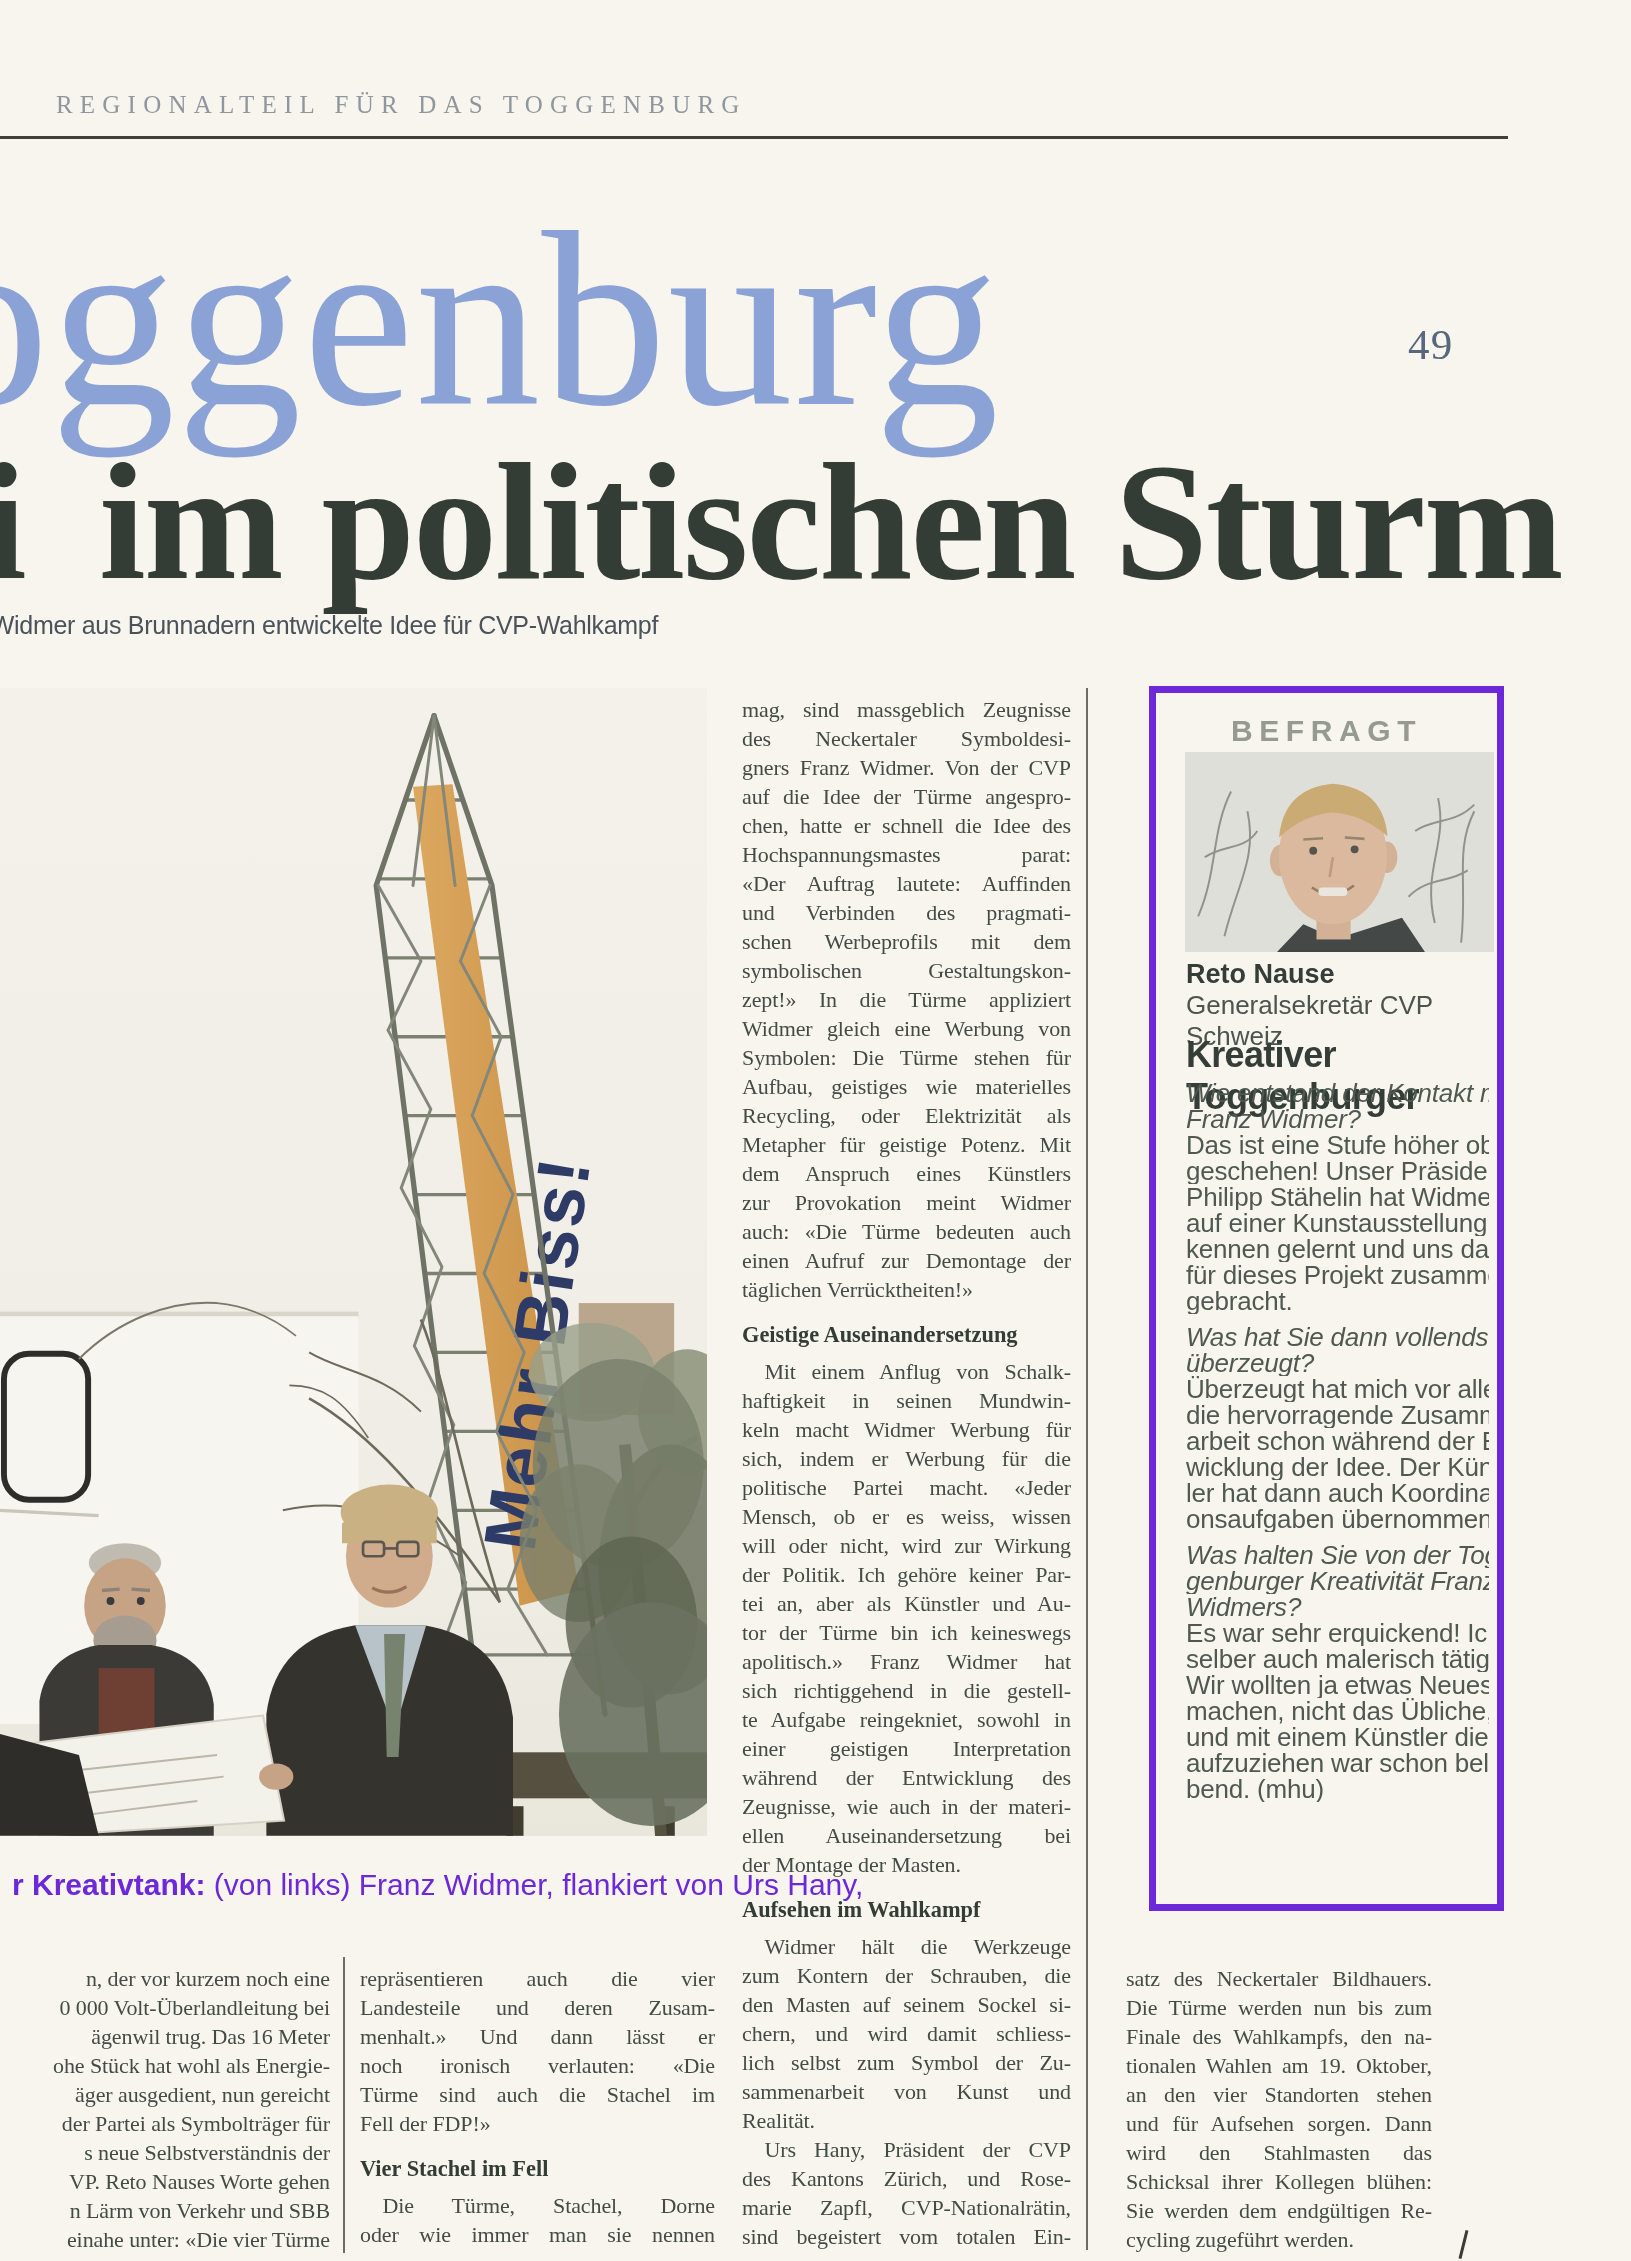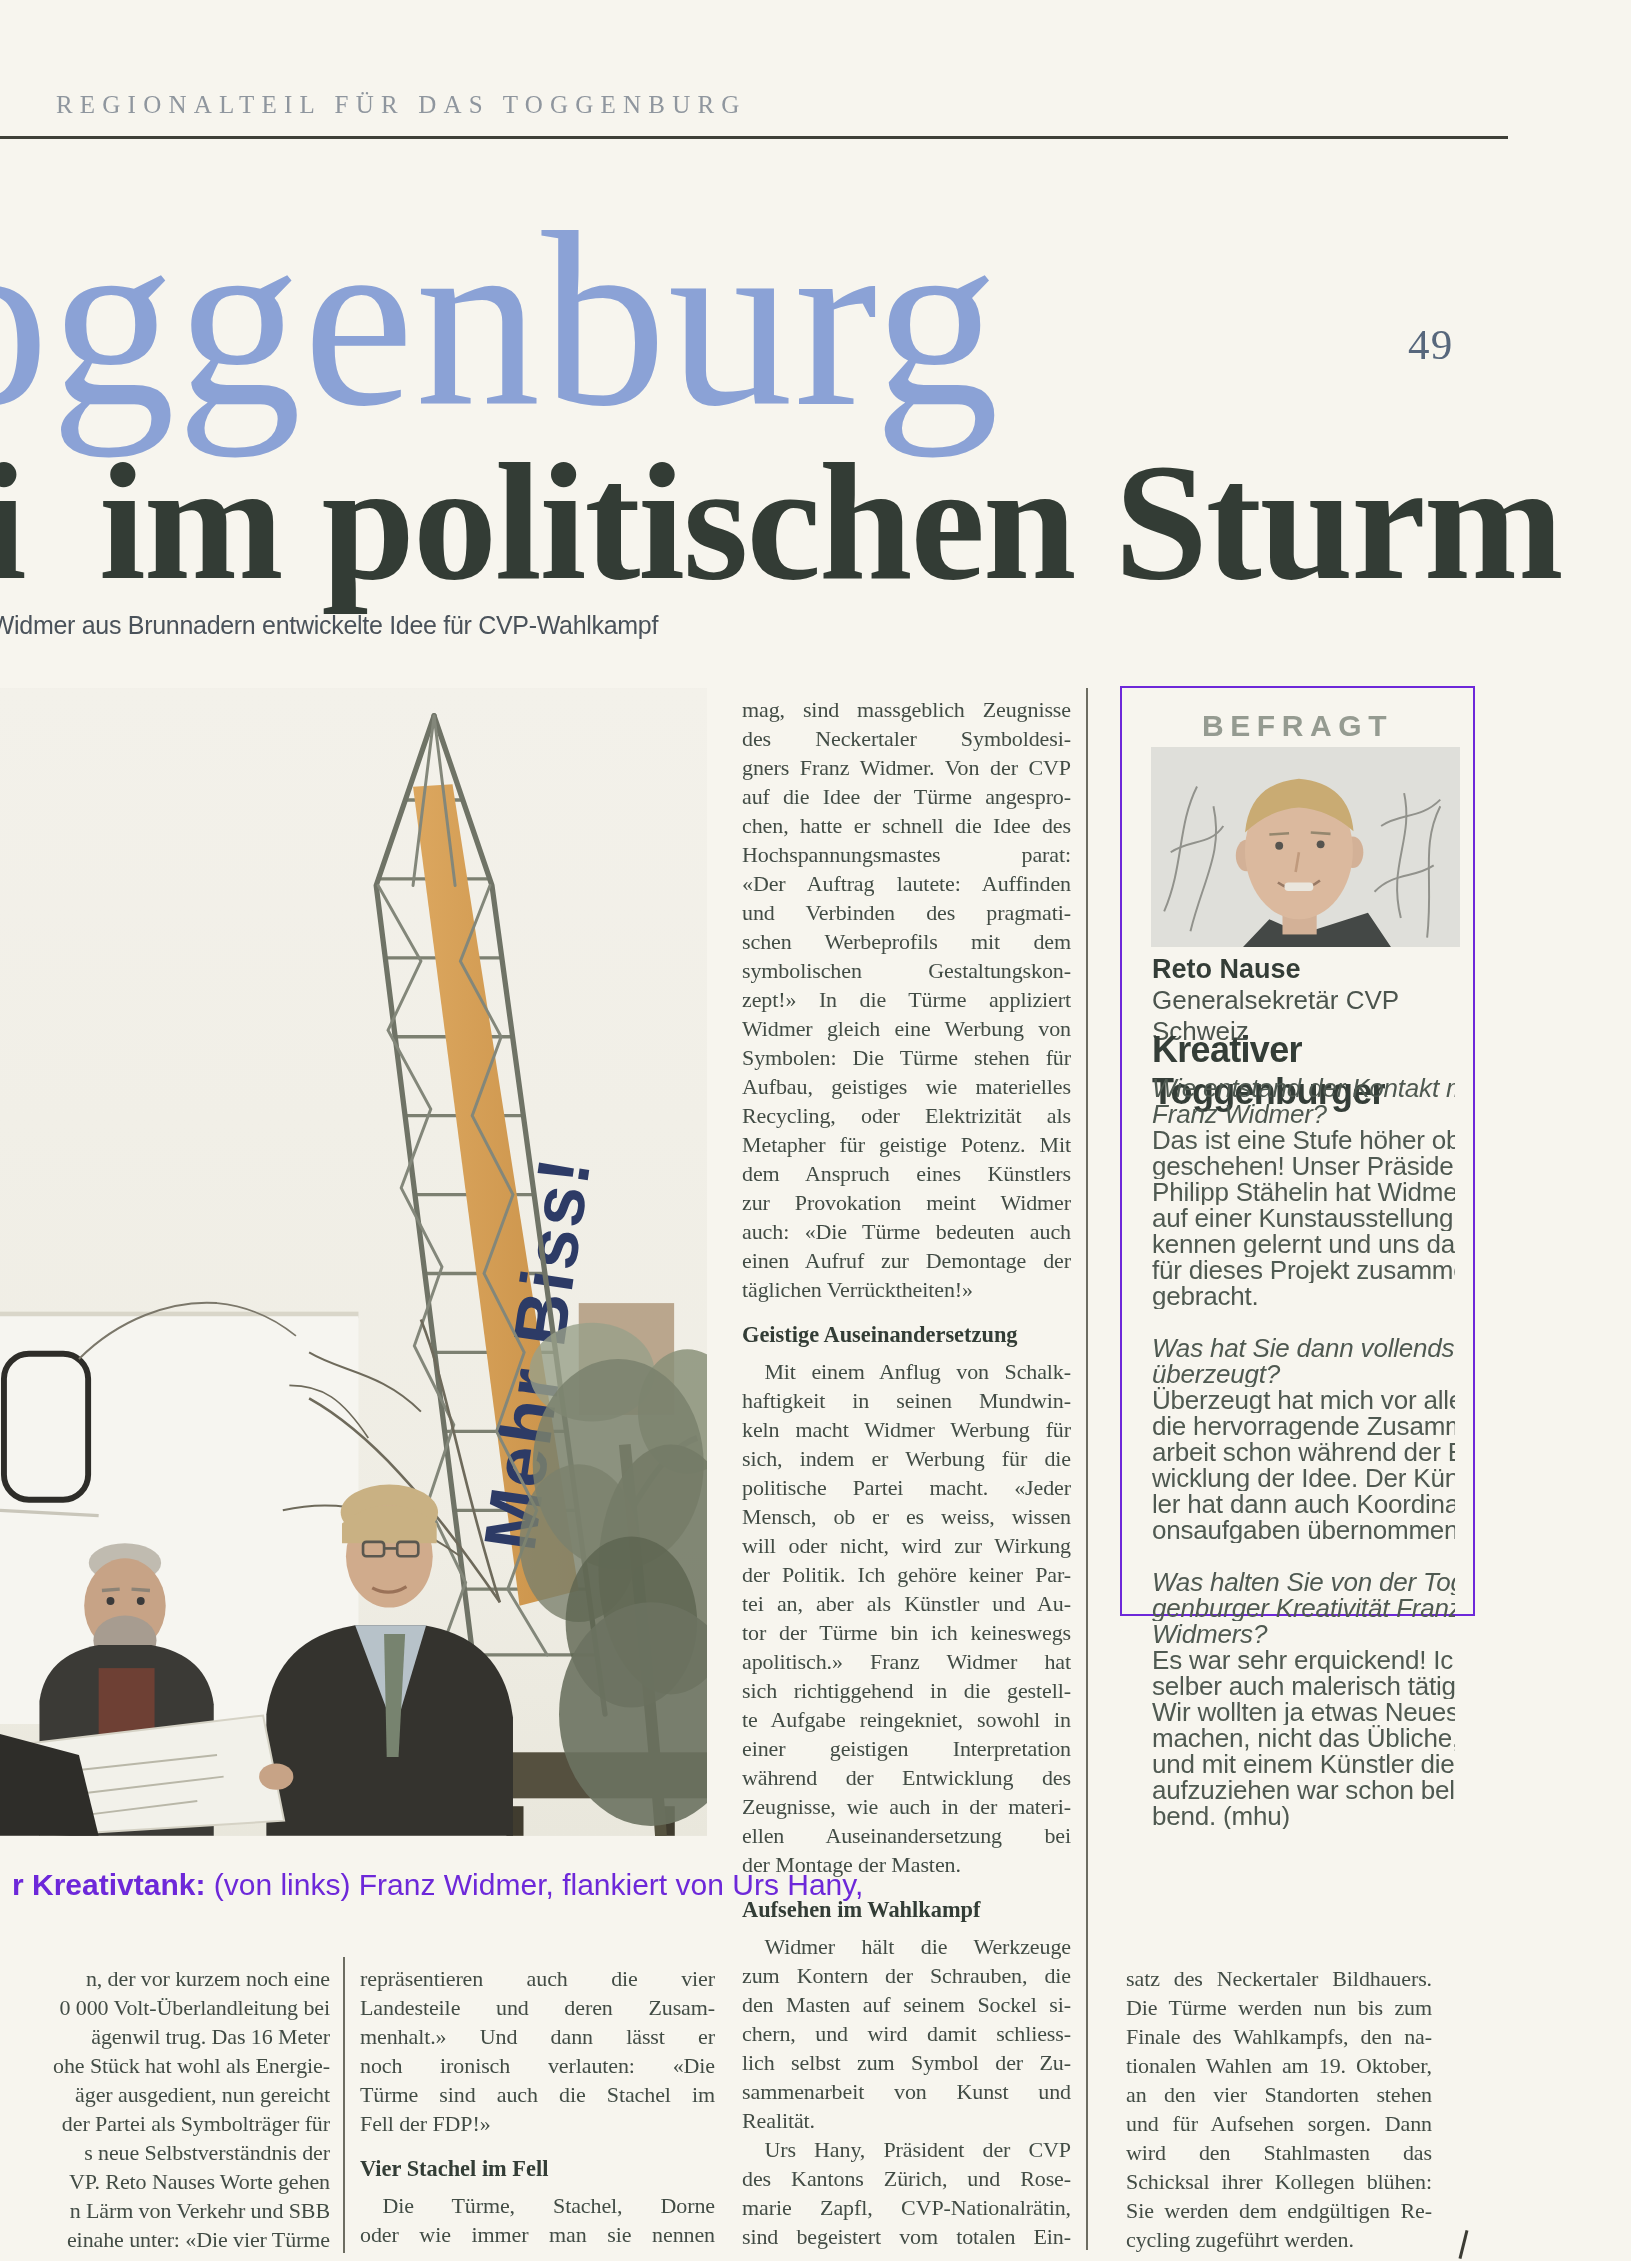--- a/index.html
+++ b/index.html
@@ -65,35 +65,35 @@
   .tline.find{padding-left:22.4px;}
   .col-right .tline{text-align:right;text-align-last:right;}
   .subhead{
     font-weight:bold;font-size:22.4px;height:29px;line-height:29px;
     margin-top:16px;margin-bottom:8px;color:#333d36;letter-spacing:0;
   }
   .vrule{position:absolute;width:2px;background:#6d6d62;}
 
   
   .box{
-    position:absolute;left:1120px;top:686px;width:355px;height:930px;
-    border:2px solid #6d28d9;background:#f7f5ee;
+    position:absolute;left:1149px;top:686px;width:355px;height:1225px;
+    border:7px solid #6d28d9;background:#f7f5ee;
     font-family:"Liberation Sans", sans-serif;
   }
   .box-title{
     position:absolute;left:0;top:21px;width:100%;text-align:center;
     font-weight:bold;font-size:30px;letter-spacing:6.6px;color:#959b91;
   }
   .portrait{position:absolute;left:29px;top:59px;width:309px;height:200px;background:#d9d9d3;}
   .iv-name{position:absolute;left:30px;top:266px;font-weight:bold;font-size:27px;color:#343d37;}
   .iv-role{position:absolute;left:30px;top:297px;font-size:26px;color:#4b544d;}
   .iv-head{position:absolute;left:30px;top:341px;font-weight:bold;font-size:36px;color:#343d37;letter-spacing:-0.7px;}
   .qa{position:absolute;left:30px;top:387px;width:303px;font-size:26px;color:#4f5951;}
   .sline{height:26px;line-height:26px;overflow:hidden;white-space:nowrap;letter-spacing:-0.2px;}
-  .q{margin-top:26px;font-style:italic;}
+  .q{margin-top:10px;font-style:italic;}
   .qa .q:first-child{margin-top:0;}
 
   .scanmark{position:absolute;left:1462px;top:2230px;width:2.6px;height:29px;background:#3c3c34;transform:rotate(14deg);}
 </style>
 </head>
 <body>
 
 <div class="page" data-name="newspaper-page">
 
   <div class="kicker" data-name="section-kicker">REGIONALTEIL FÜR DAS TOGGENBURG</div>

